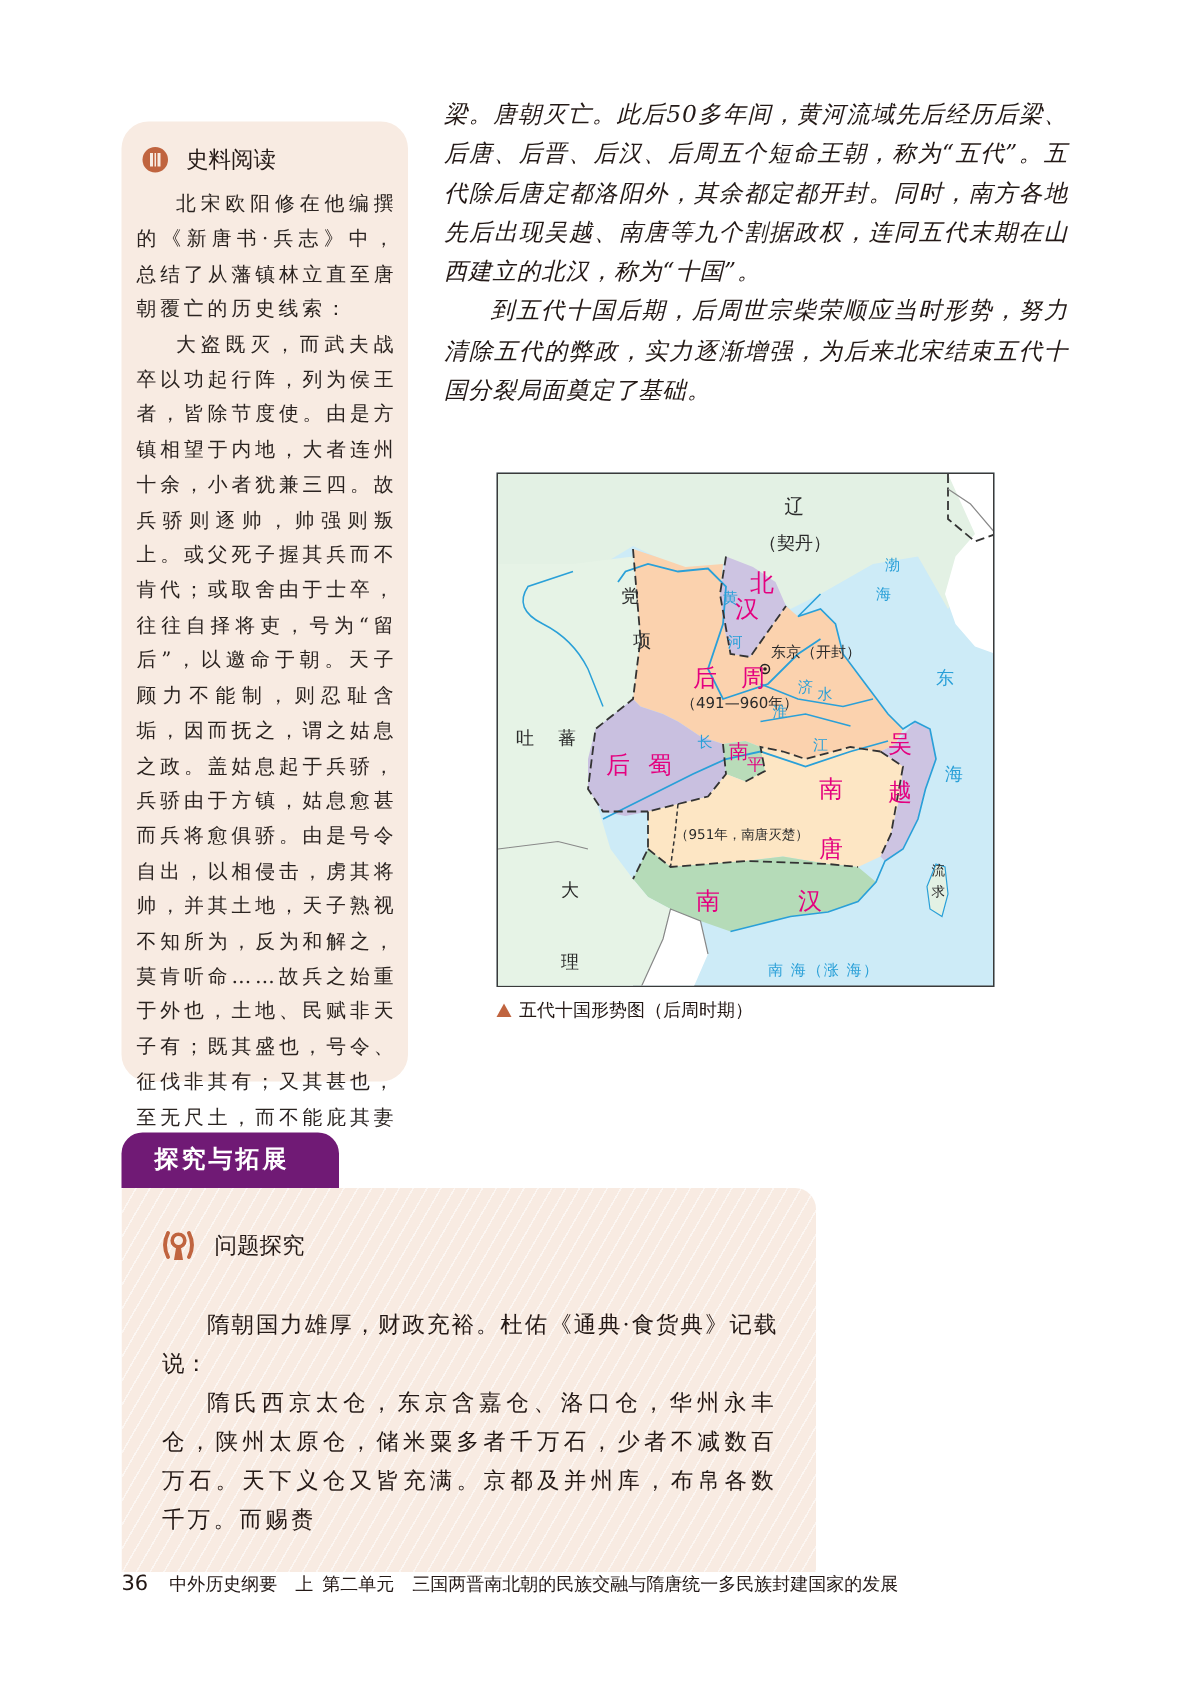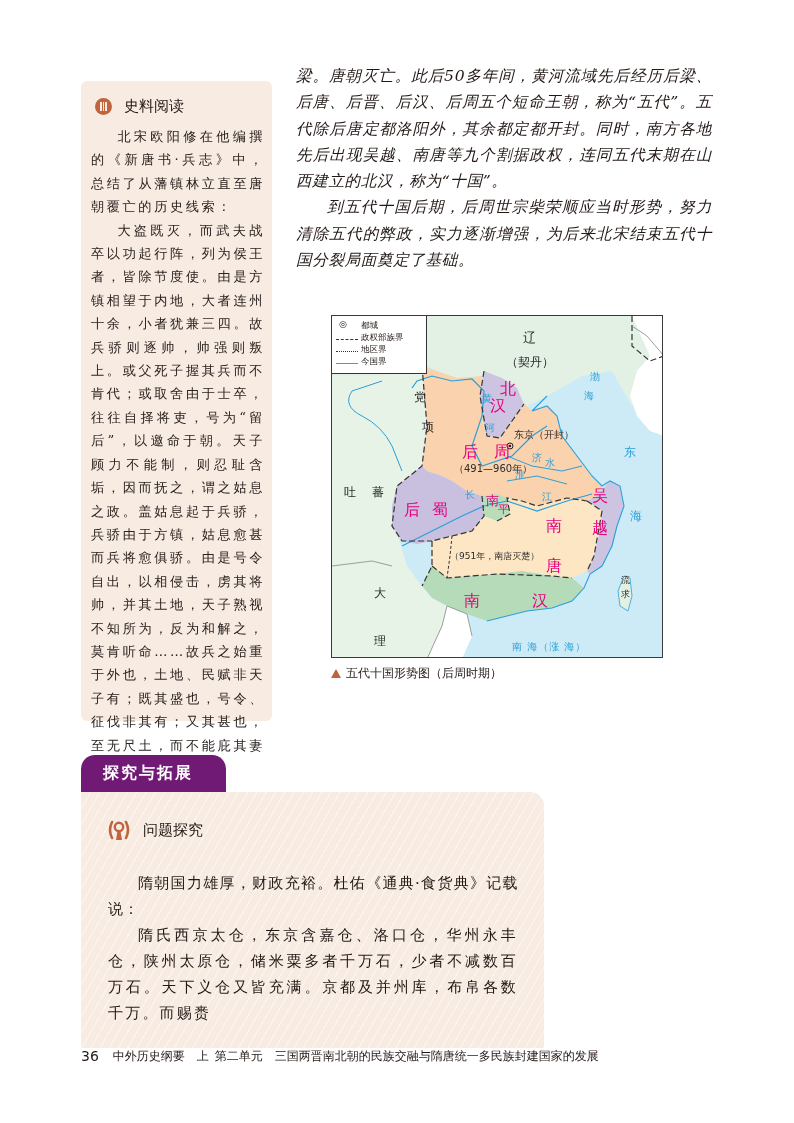--- a/index.html
+++ b/index.html
@@ -2,21 +2,21 @@
 <html><head>
   <meta charset="utf-8">
   <style>
     * { margin: 0; padding: 0; box-sizing: border-box; }
     body {
       width: 794px; height: 1123px; background: #ffffff; position: relative; overflow: hidden;
       font-family: "DejaVu Serif", "Liberation Serif", serif; color: #231815;
     }
     .sidebar-box {
       position: absolute; left: 81px; top: 81px; width: 191px; height: 640px;
-      background: #f8ebe2; border-radius: 6px;
+      background: #f8ebe2; border-radius: 18px;
     }
     .sidebar-header { position: absolute; left: 14px; top: 16px; display: flex; align-items: center; }
     .book-icon {
       width: 17px; height: 17px; border-radius: 50%; background: #c0643f; position: relative; margin-right: 12px;
     }
     .book-icon::before {
       content: ""; position: absolute; left: 5px; top: 4px; width: 7px; height: 9px;
       border-left: 2px solid #f8ebe2; border-right: 2px solid #f8ebe2; box-sizing: border-box;
     }
     .book-icon::after {
@@ -163,38 +163,20 @@
     <path d="M95,343 L110,310 L115,290 L135,298 L140,320" fill="none" stroke="#888" stroke-width="0.8"></path>
     <path d="M0,250 L40,245 L60,250" fill="none" stroke="#888" stroke-width="0.8"></path>
     <path d="M332,40 L315,20 L300,10" fill="none" stroke="#888" stroke-width="0.8"></path>
 
     <path d="M215,80 L200,95 L215,90 L225,100 L230,120 L245,140 L260,160 L270,170 L278,165 L288,170 L292,190 L285,210 L280,230 L270,250 L258,258 L252,272 L240,285 L220,292 L195,295 L175,300 L155,305" fill="none" stroke="#2aa0d8" stroke-width="1.1"></path>
 
     <circle cx="178" cy="130" r="3" fill="none" stroke="#222" stroke-width="1"></circle>
     <circle cx="178" cy="130" r="1.2" fill="#222"></circle>
   </svg>
 
-  <div class="legend">
-    <div class="legend-row">
-      <span class="legend-sym sym-capital"></span>
-      <span>都城</span>
-    </div>
-    <div class="legend-row">
-      <span class="legend-sym sym-regime"></span>
-      <span>政权部族界</span>
-    </div>
-    <div class="legend-row">
-      <span class="legend-sym sym-region"></span>
-      <span>地区界</span>
-    </div>
-    <div class="legend-row">
-      <span class="legend-sym sym-modern"></span>
-      <span>今国界</span>
-    </div>
-  </div>
 
   <span class="map-label lbl-dark" style="left:191px;top:13px;font-size:13px;">辽</span>
   <span class="map-label lbl-dark" style="left:174px;top:18px;font-size:12px;margin-top:20px;">（契丹）</span>
   <span class="map-label lbl-state" style="left:168px;top:63px;">北</span>
   <span class="map-label lbl-state" style="left:158px;top:80px;">汉</span>
   <span class="map-label lbl-dark" style="left:82px;top:73px;">党</span>
   <span class="map-label lbl-dark" style="left:90px;top:103px;">项</span>
   <span class="map-label lbl-water" style="left:150px;top:76px;">黄</span>
   <span class="map-label lbl-water" style="left:153px;top:105px;">河</span>
   <span class="map-label lbl-dark" style="left:182px;top:112px;font-size:10px;">东京（开封）</span>

